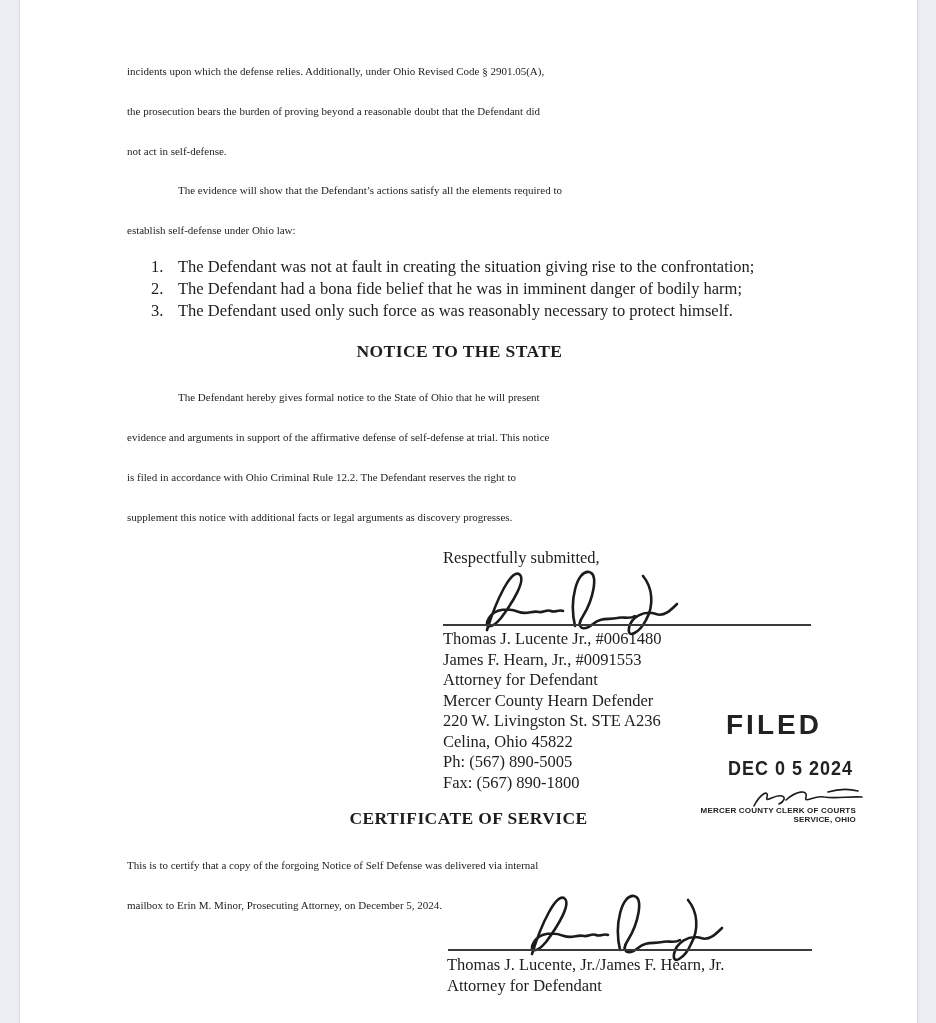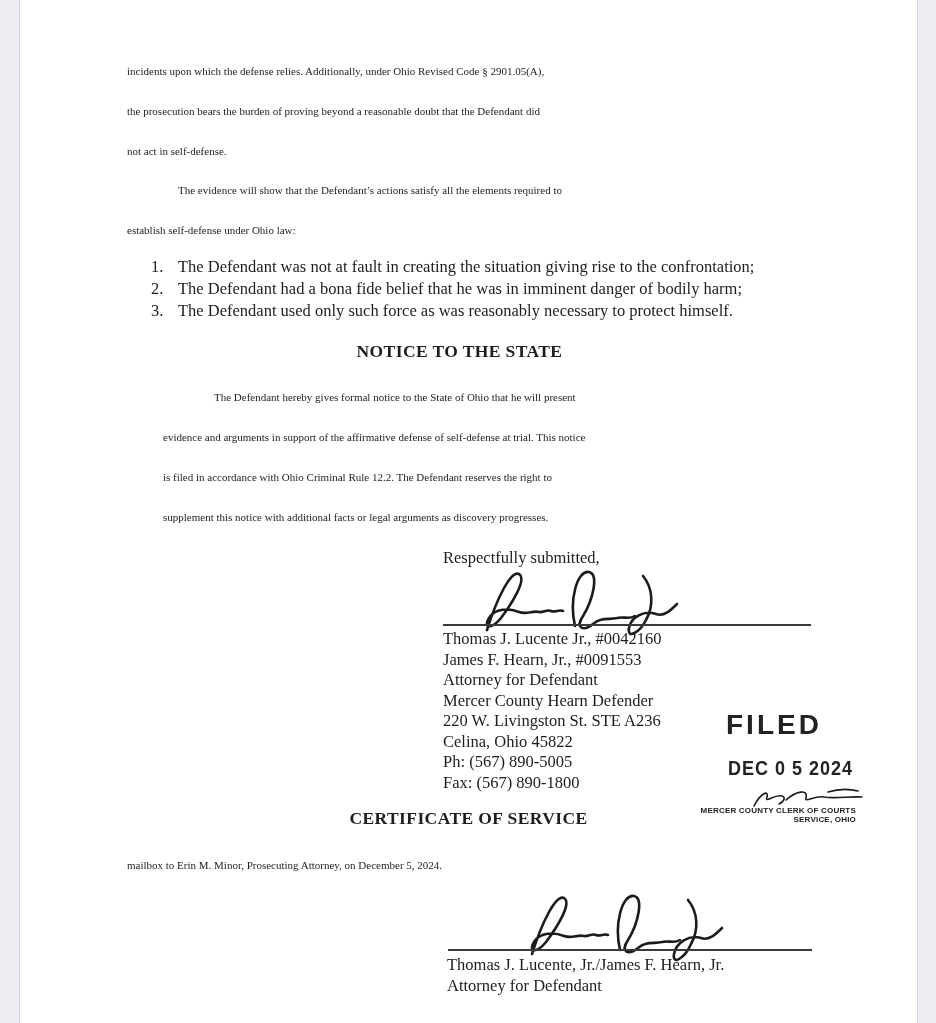--- a/index.html
+++ b/index.html
@@ -55,39 +55,39 @@
     <span>The Defendant had a bona fide belief that he was in imminent danger of bodily harm;</span>
   </div>
   <div class="list-row">
     <span class="list-num">3.</span>
     <span>The Defendant used only such force as was reasonably necessary to protect himself.</span>
   </div>
 </div>
 
 <div class="abs heading" style="left:118px;top:341px;width:683px;">NOTICE TO THE STATE</div>
 
-<div class="abs ds" style="left:127px;top:377px;margin-left:36px;">
+<div class="abs ds" style="left:127px;top:377px;">
   <div class="indent">The Defendant hereby gives formal notice to the State of Ohio that he will present</div>
   <div>evidence and arguments in support of the affirmative defense of self-defense at trial. This notice</div>
   <div>is filed in accordance with Ohio Criminal Rule 12.2. The Defendant reserves the right to</div>
   <div>supplement this notice with additional facts or legal arguments as discovery progresses.</div>
 </div>
 
 <div class="abs closing" style="left:443px;top:548px;">Respectfully submitted,</div>
 
 <svg class="abs sig" style="left:457px;top:562px;" width="245" height="80" viewBox="0 0 245 80">
   <path stroke-width="2.6" d="M30,68 C40,36 54,8 62,12 C70,17 56,40 44,56 C34,68 26,66 32,56 C38,46 52,46 62,50 C70,53 76,48 82,50 C86,51 90,47 94,49 C98,51 102,47 106,49"></path>
   <path stroke-width="2.6" d="M118,64 C112,38 120,8 132,10 C142,12 136,38 126,54 C118,66 126,70 136,62 C144,55 152,58 160,56 C166,54 172,58 178,54"></path>
   <path stroke-width="2.6" d="M186,14 C196,26 197,44 189,58 C183,70 170,78 172,66 C174,55 187,48 199,52 C207,55 214,48 220,42"></path>
 </svg>
 
 <div class="abs sigline" style="left:443px;top:624px;width:368px;"></div>
 
 <div class="abs sigblock" style="left:443px;top:629px;">
-  <div>Thomas J. Lucente Jr., #0042160</div>
+  <div>Thomas J. Lucente Jr., #0061480</div>
   <div>James F. Hearn, Jr., #0091553</div>
   <div>Attorney for Defendant</div>
   <div>Mercer County Hearn Defender</div>
   <div>220 W. Livingston St. STE A236</div>
   <div>Celina, Ohio 45822</div>
   <div>Ph: (567) 890-5005</div>
   <div>Fax: (567) 890-1800</div>
 </div>
 
 <div class="abs stamp stamp-filed" style="left:726px;top:709px;">FILED</div>
@@ -96,20 +96,21 @@
   <path stroke-width="1.6" d="M6,20 C12,8 21,3 19,11 C17,18 26,8 34,10 C38,11 36,16 31,18 M38,14 C48,5 60,3 58,11 C56,18 66,9 76,11 C88,13 102,10 114,11 M80,6 C90,3 102,3 110,5"></path>
 </svg>
 <div class="abs stamp stamp-clerk" style="left:698px;top:806px;width:158px;">
   <div>MERCER COUNTY CLERK OF COURTS</div>
   <div>SERVICE, OHIO</div>
 </div>
 
 <div class="abs heading" style="left:127px;top:808px;width:683px;">CERTIFICATE OF SERVICE</div>
 
 <div class="abs ds" style="left:127px;top:845px;">
+  <div>This is to certify that a copy of the forgoing Notice of Self Defense was delivered via internal</div>
   <div>mailbox to Erin M. Minor, Prosecuting Attorney, on December 5, 2024.</div>
 </div>
 
 <svg class="abs sig" style="left:502px;top:888px;" width="245" height="80" viewBox="0 0 245 80">
   <path stroke-width="2.6" d="M30,66 C40,34 54,6 62,10 C70,15 56,38 44,54 C34,66 26,64 32,54 C38,44 52,44 62,48 C70,51 76,46 82,48 C86,49 90,45 94,47 C98,49 102,45 106,47"></path>
   <path stroke-width="2.6" d="M118,62 C112,36 120,6 132,8 C142,10 136,36 126,52 C118,64 126,68 136,60 C144,53 152,56 160,54 C166,52 172,56 178,52"></path>
   <path stroke-width="2.6" d="M186,12 C196,24 197,42 189,56 C183,70 170,78 172,66 C174,55 187,46 199,50 C207,53 214,46 220,40"></path>
 </svg>
 
 <div class="abs sigline" style="left:448px;top:949px;width:364px;"></div>

